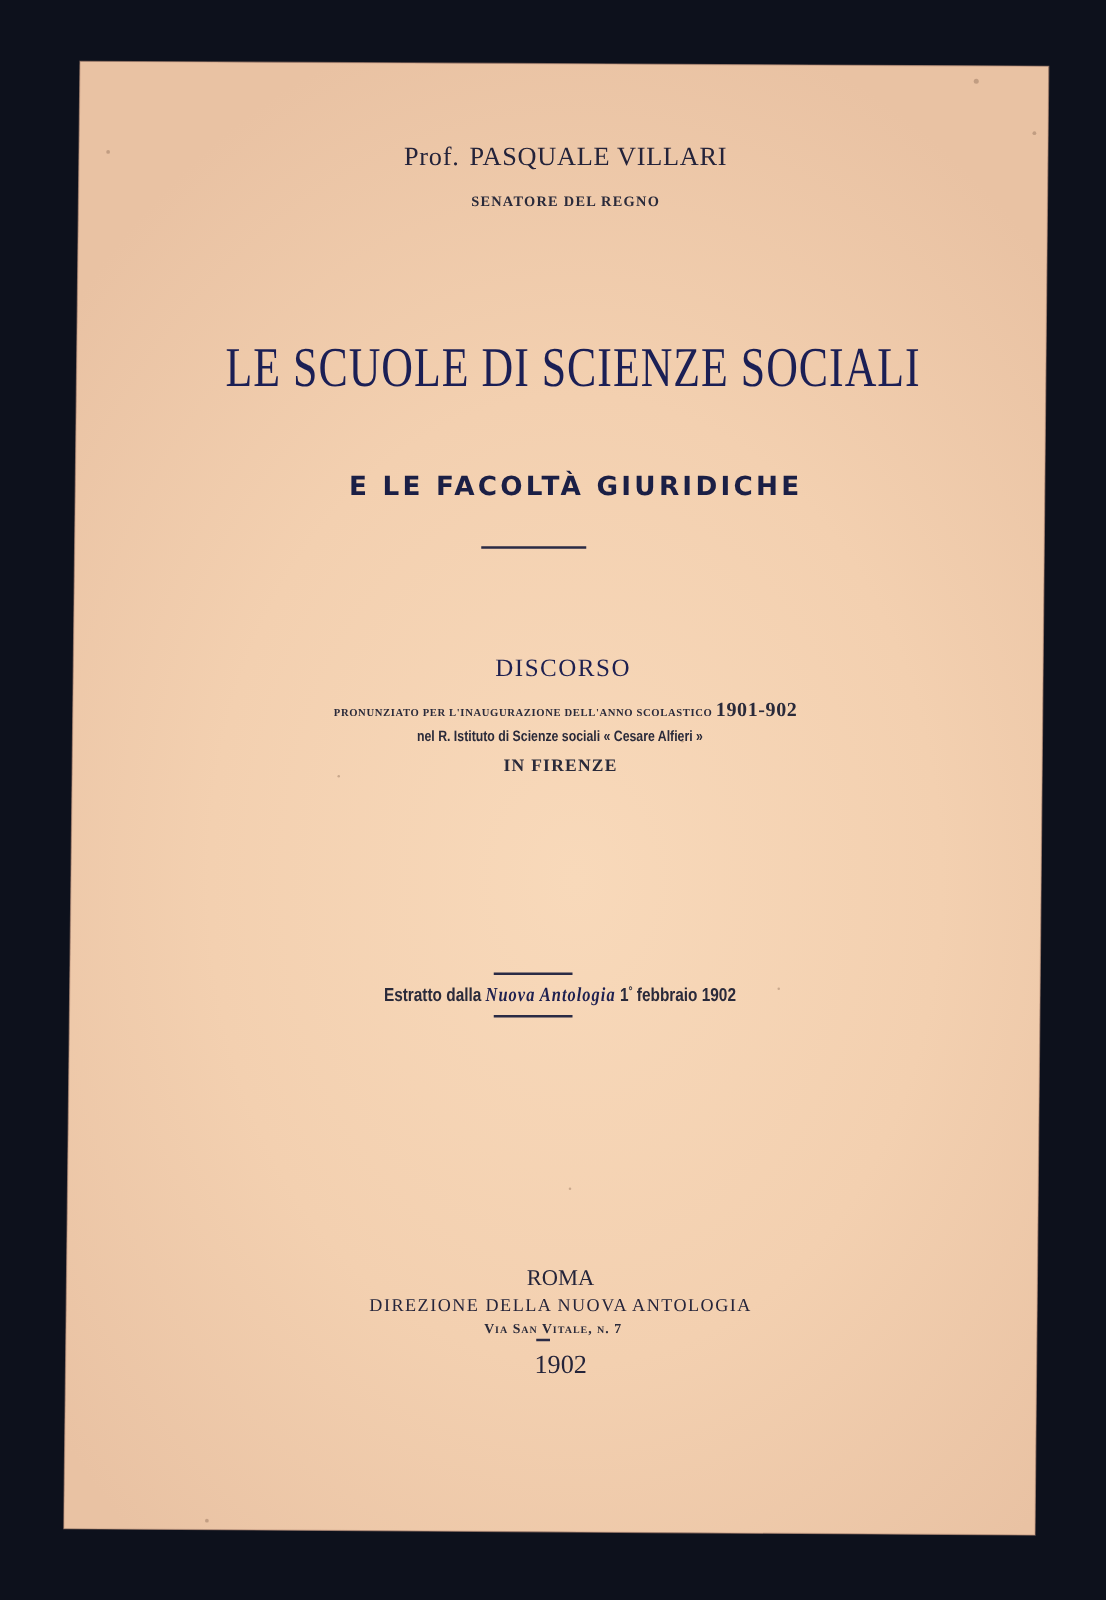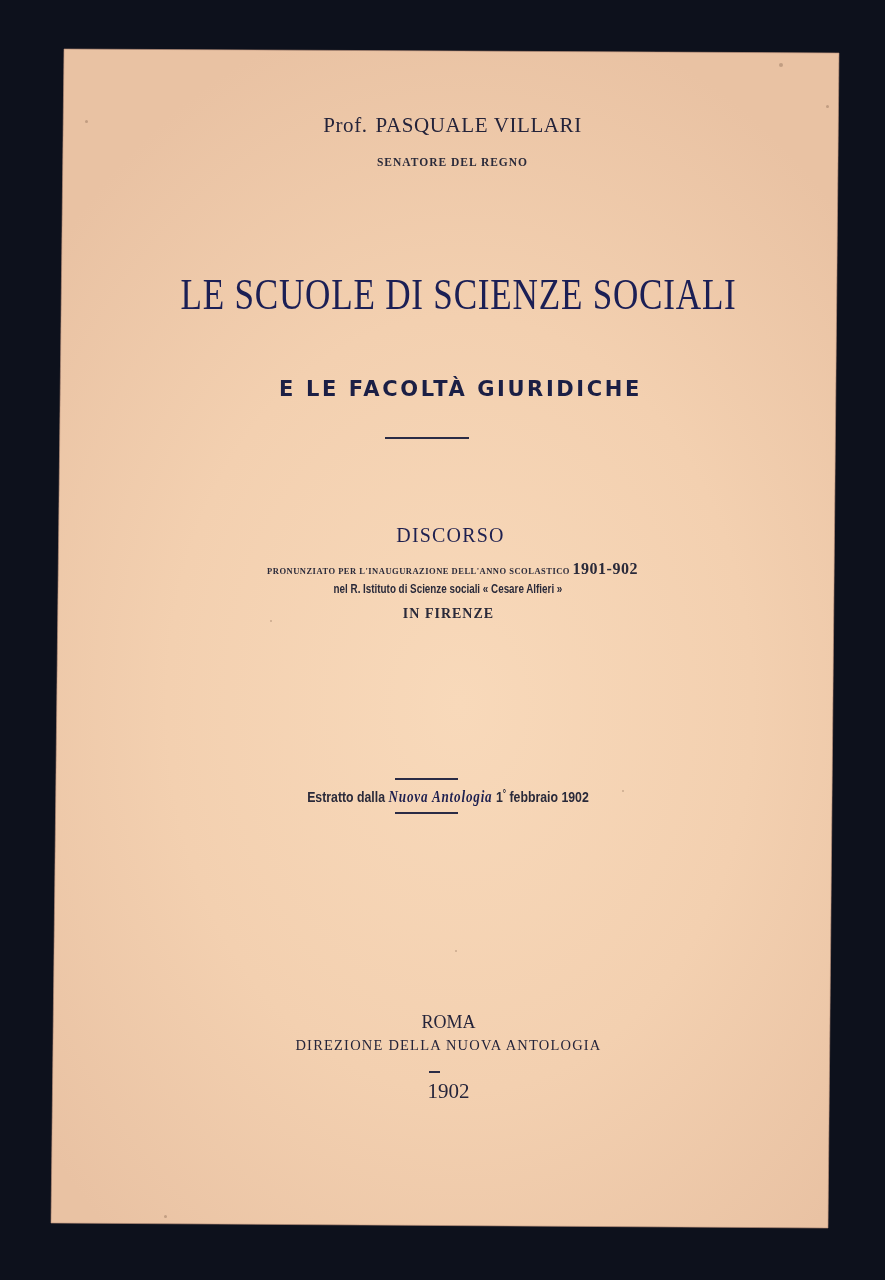--- a/index.html
+++ b/index.html
@@ -243,18 +243,19 @@
     <span>1</span><span class="sup">°</span>
     <span>febbraio 1902</span>
   </div>
 
   <div class="rule rule-3"></div>
 
   <div class="line city">ROMA</div>
 
   <div class="line publisher">DIREZIONE DELLA NUOVA ANTOLOGIA</div>
 
+  <div class="line address">Via San Vitale, n. 7</div>
 
   <div class="rule rule-4"></div>
 
   <div class="line year-bottom">1902</div>
 
 </div>
 
 </body></html>

